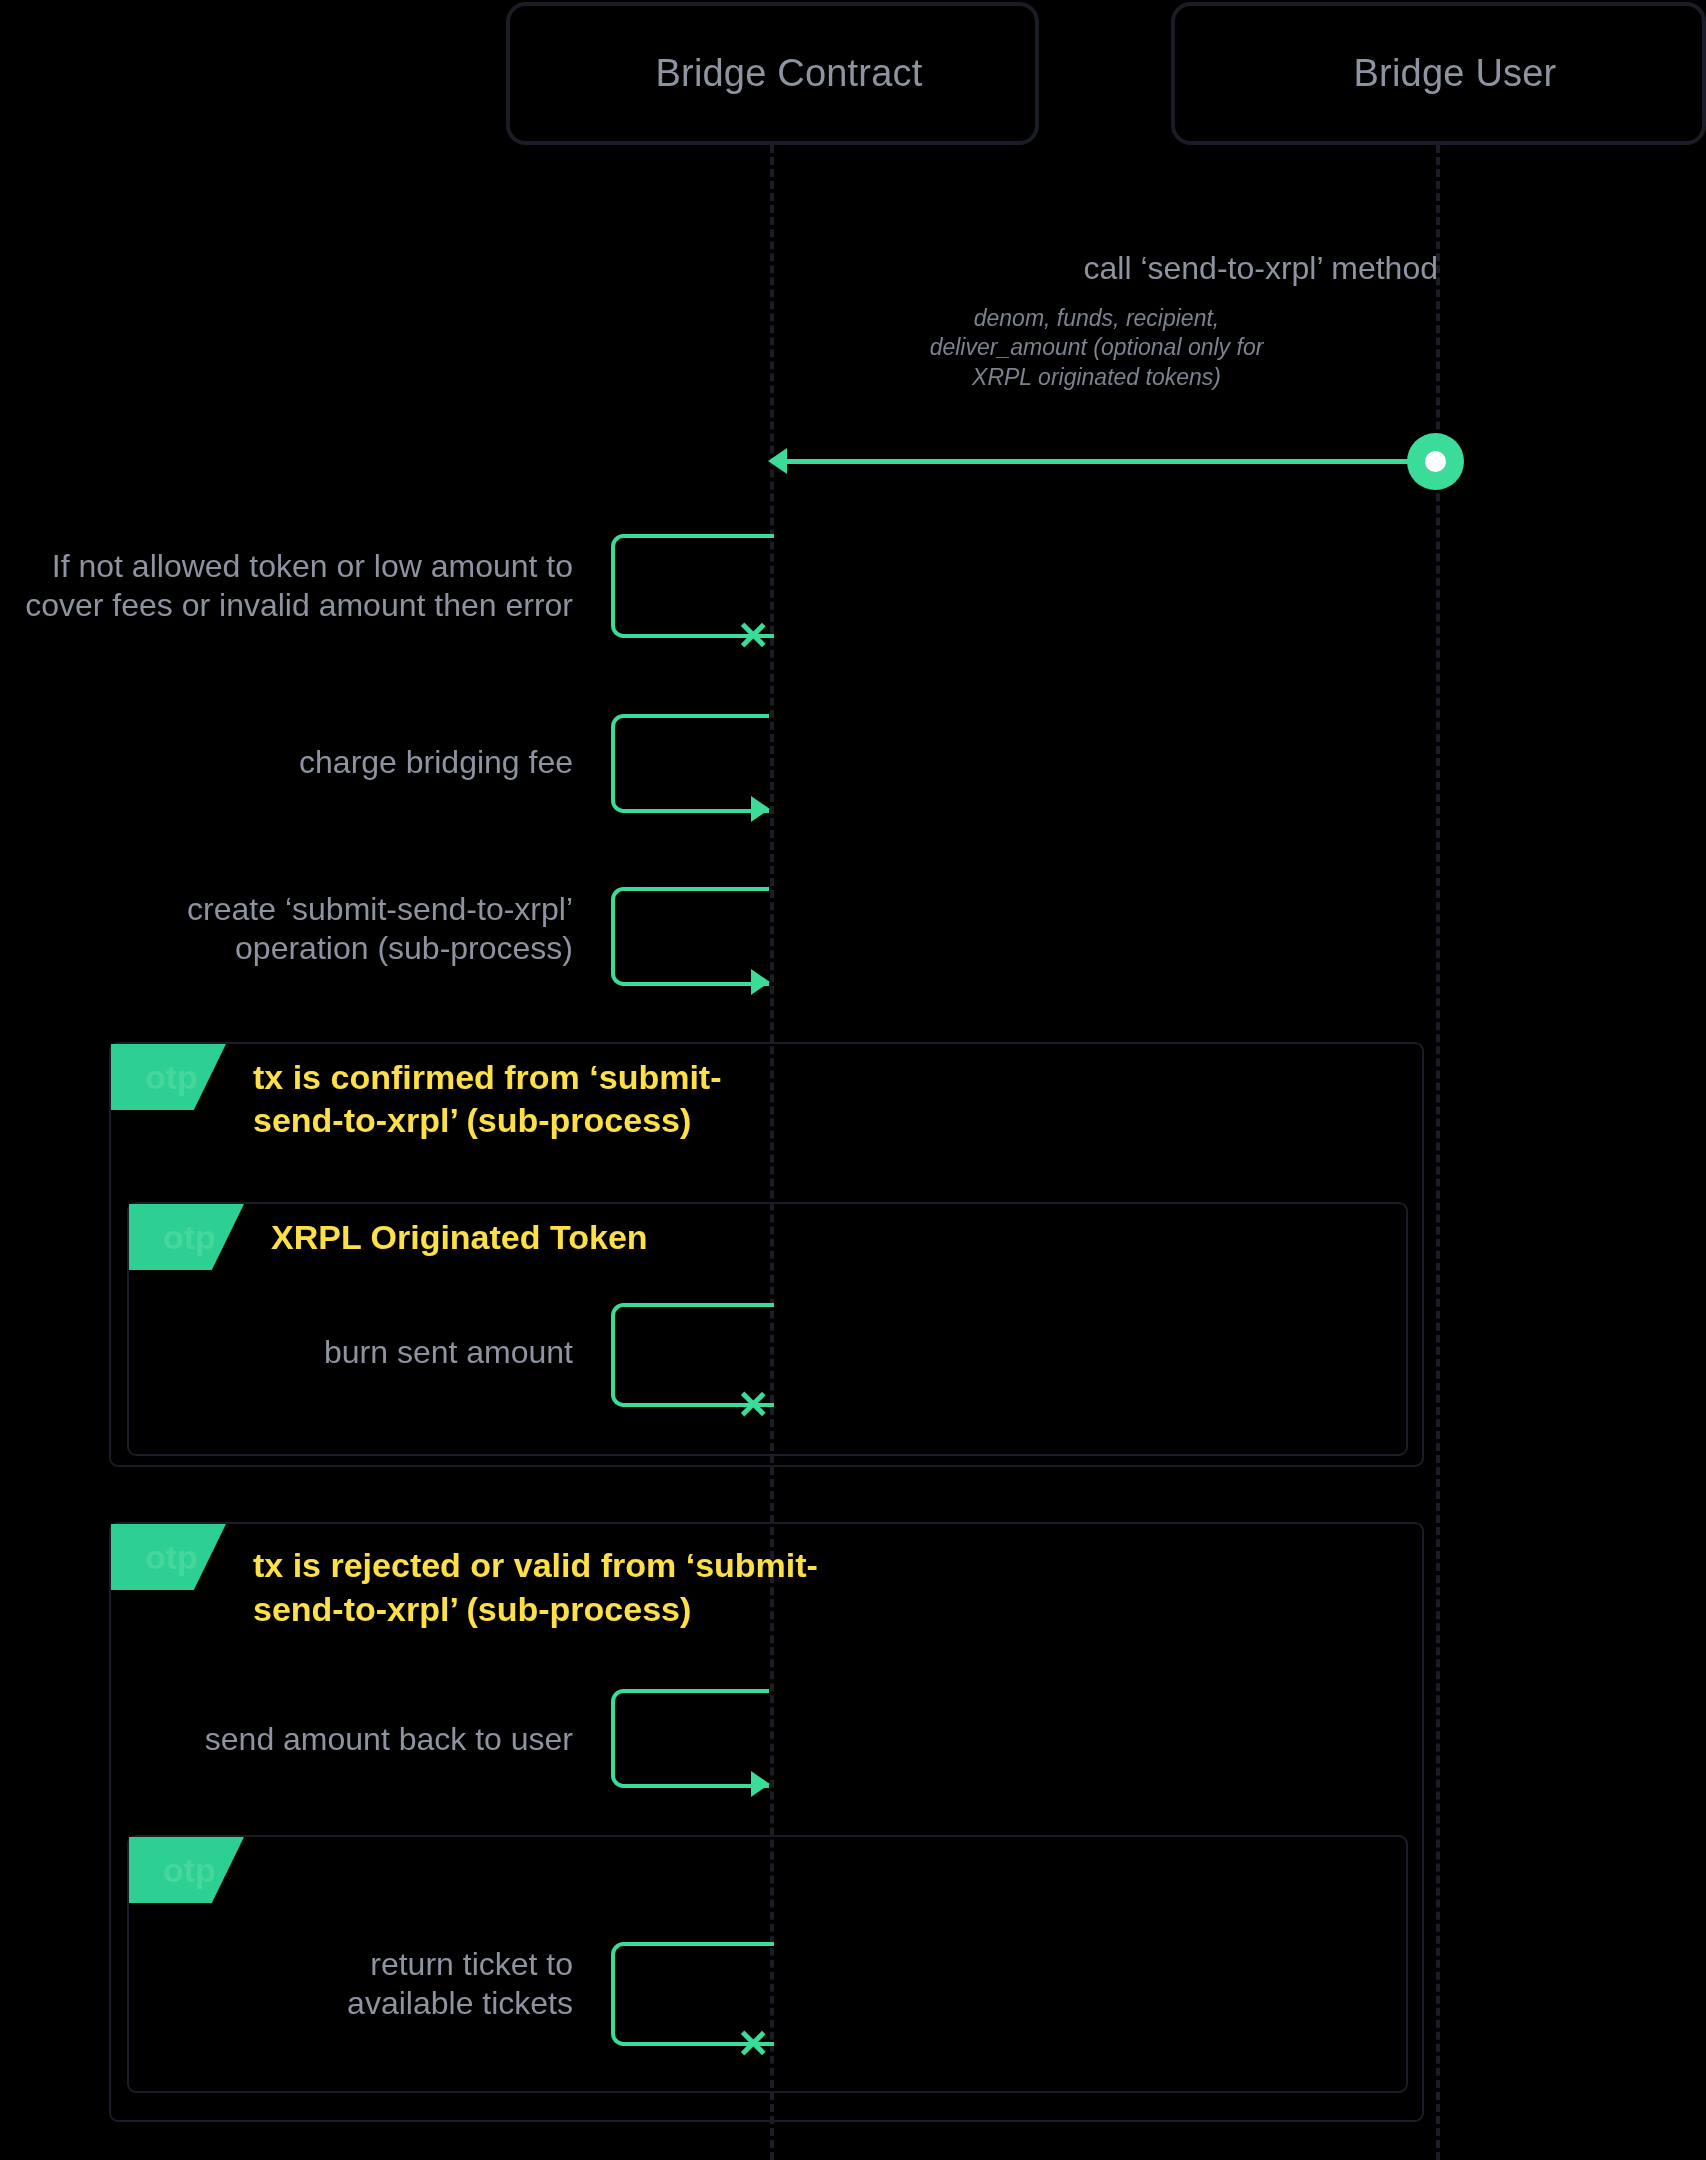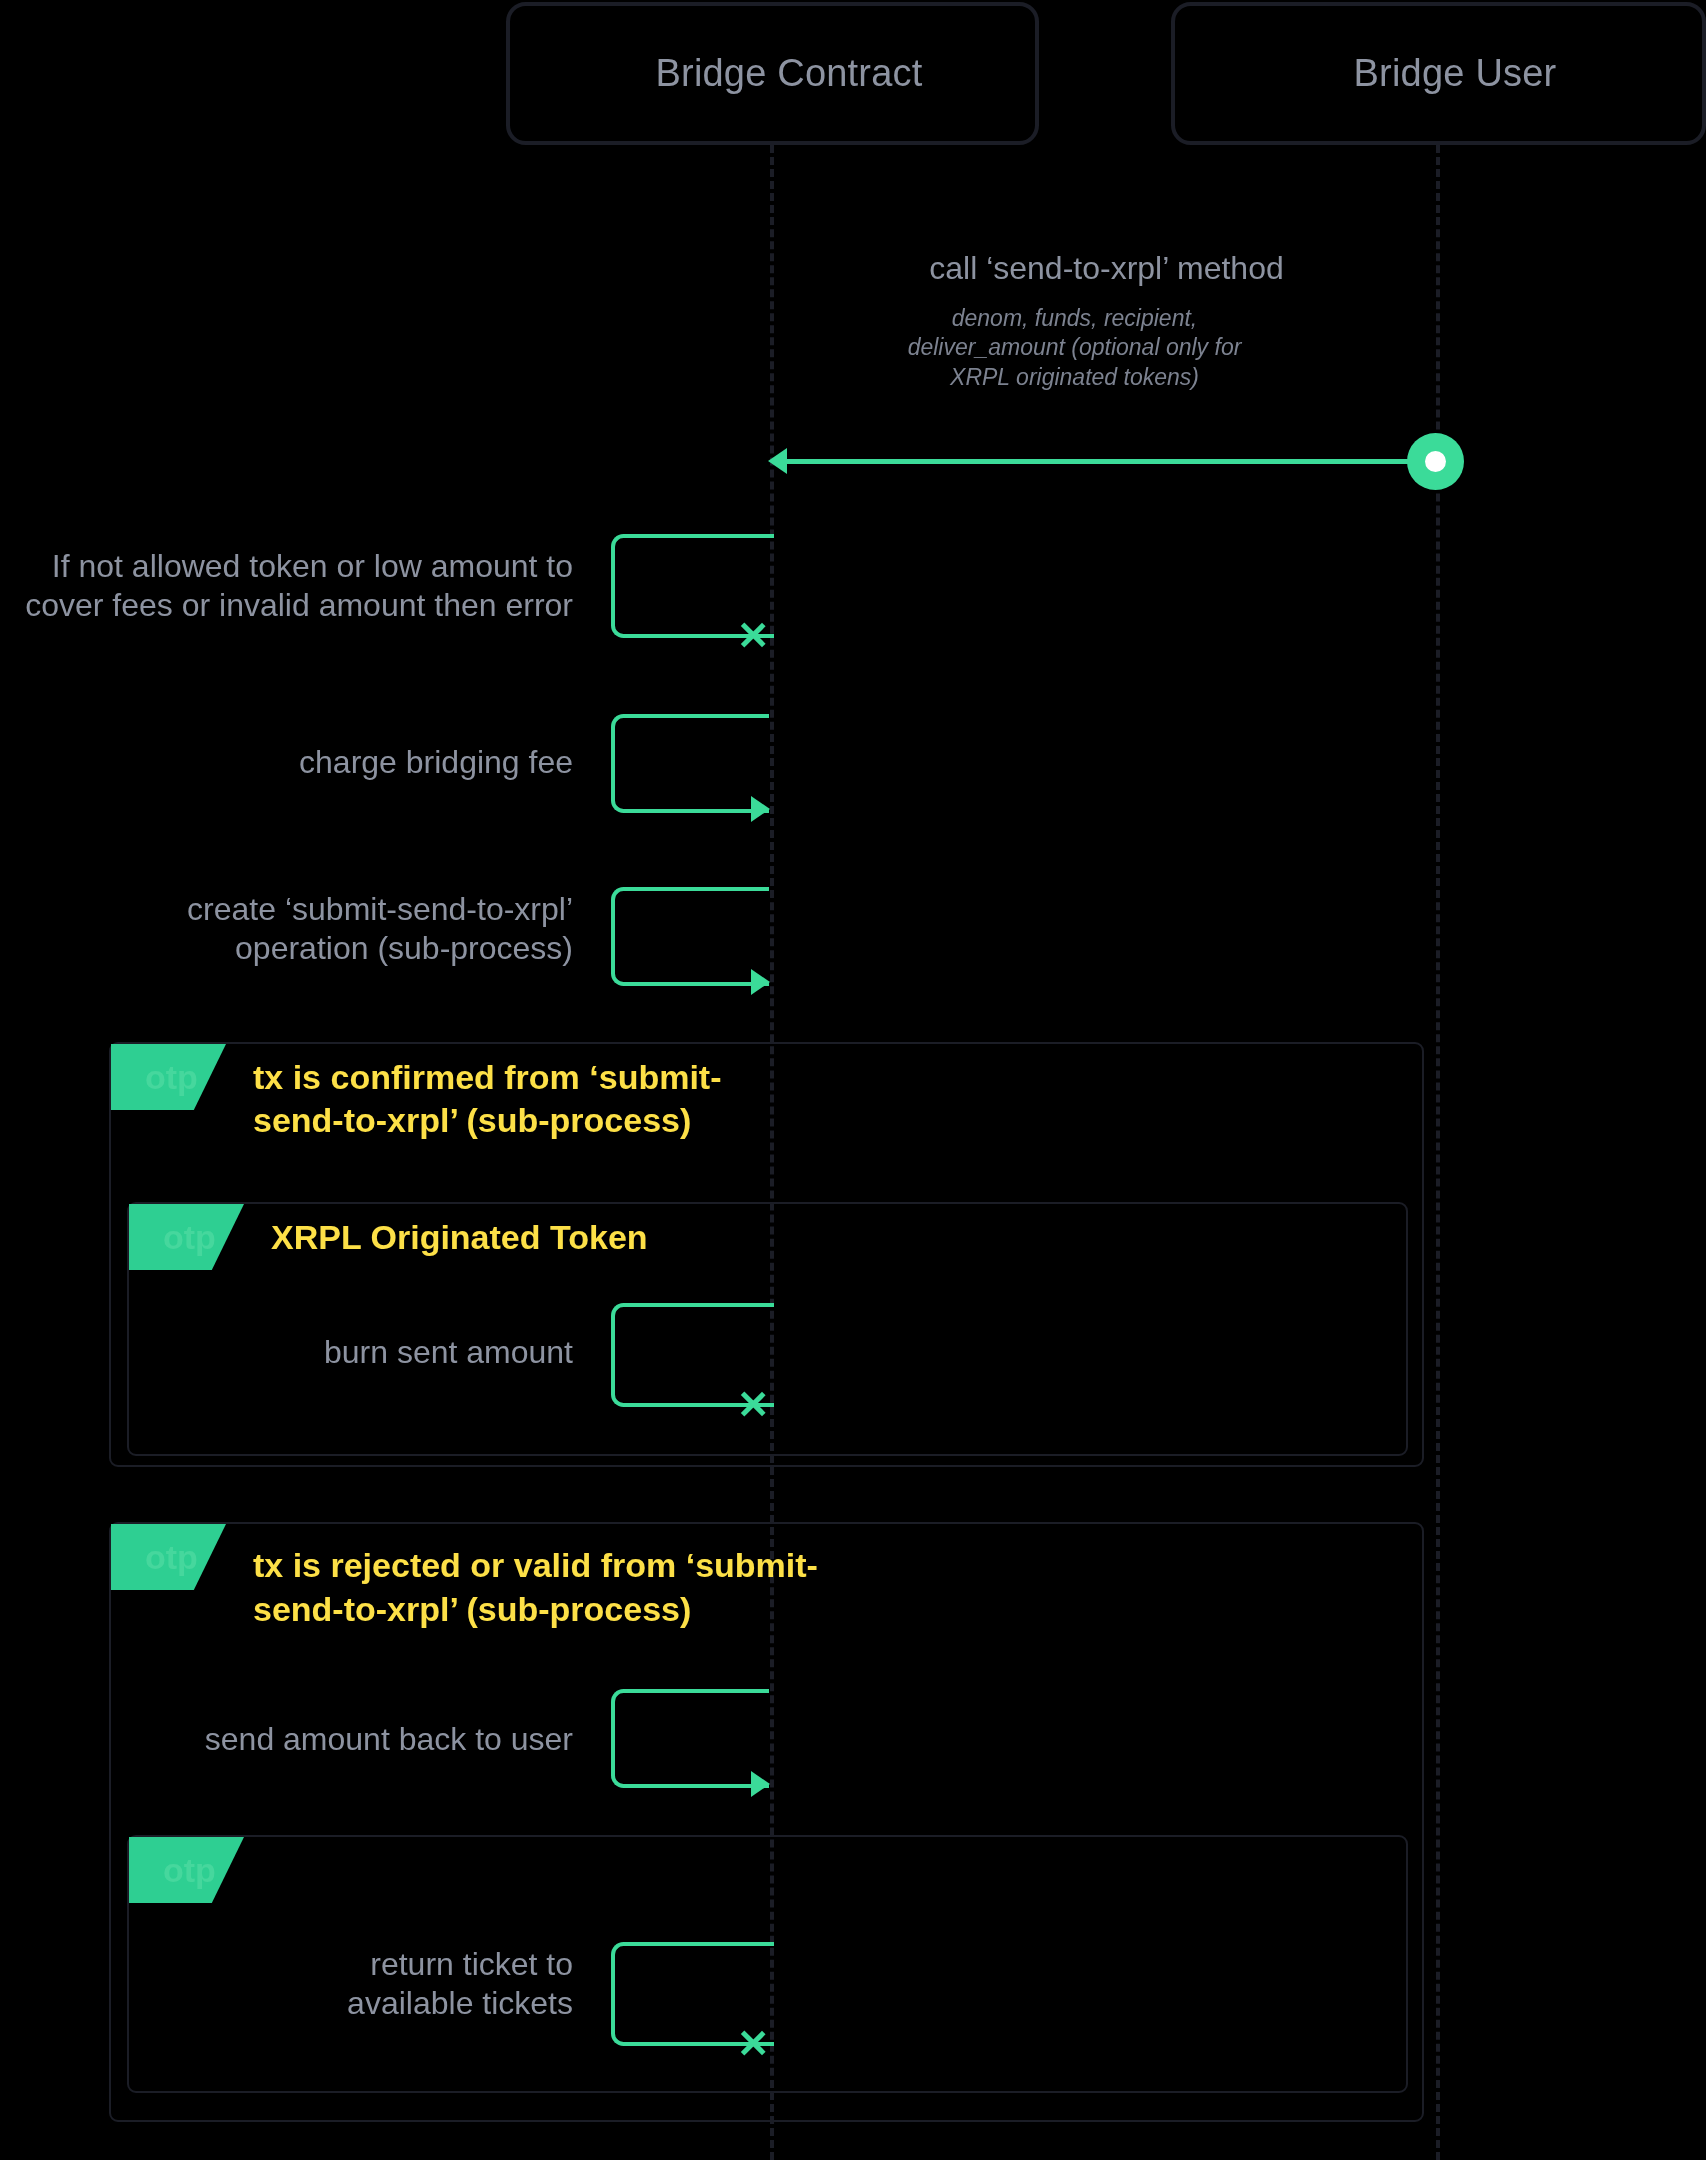--- a/index.html
+++ b/index.html
@@ -44,21 +44,21 @@
     width: 0;
     border-left: 4.5px dashed #1b1d26;
   }
 
   
   .msg-label {
     position: absolute;
     color: #8d93a1;
     font-size: 32px;
     line-height: 1.22;
-    text-align: center;
+    text-align: right;
   }
   .msg-label.right {
     text-align: right;
   }
   .msg-sub {
     position: absolute;
     color: #7c8290;
     font-size: 23px;
     font-style: italic;
     line-height: 1.28;
@@ -168,21 +168,21 @@
   </div>
 
   <div class="participant" style="left:1171px; top:1.8px; width:535px; height:143px;">
     <span class="participant-label">Bridge User</span>
   </div>
 
   <div class="lifeline" style="left:770px; top:145px; height:2015px;"></div>
   <div class="lifeline" style="left:1436px; top:145px; height:2015px;"></div>
 
   <div class="msg-label" style="left:775px; top:249px; width:663px; white-space:pre-line;">call ‘send-to-xrpl’ method</div>
-  <div class="msg-sub" style="left:743px; top:304px; width:663px; white-space:pre-line;">denom, funds, recipient,
+  <div class="msg-sub" style="left:765px; top:304px; width:663px; white-space:pre-line;">denom, funds, recipient,
 deliver_amount (optional only for
 XRPL originated tokens)</div>
 
   <div class="arrow-h" style="left:786px; top:459px; width:649px;"></div>
   <div class="arrowhead-left" style="left:768px; top:448px;"></div>
   <div class="origin-dot" style="left:1407px; top:433px;"></div>
 
   <div class="msg-label right" style="left:-287px; top:547px; width:860px; white-space:pre-line;">If not allowed token or low amount to
 cover fees or invalid amount then error</div>
   <div class="selfloop" style="left:611px; top:534px; width:163px; height:104px;"></div>

